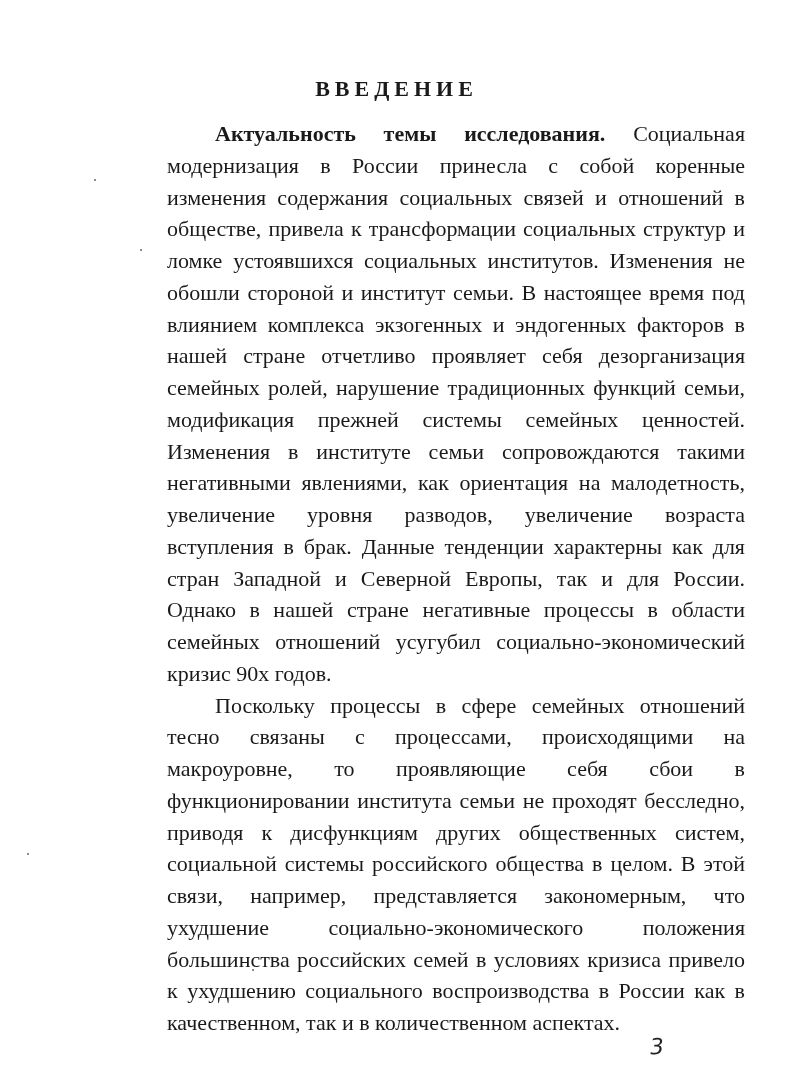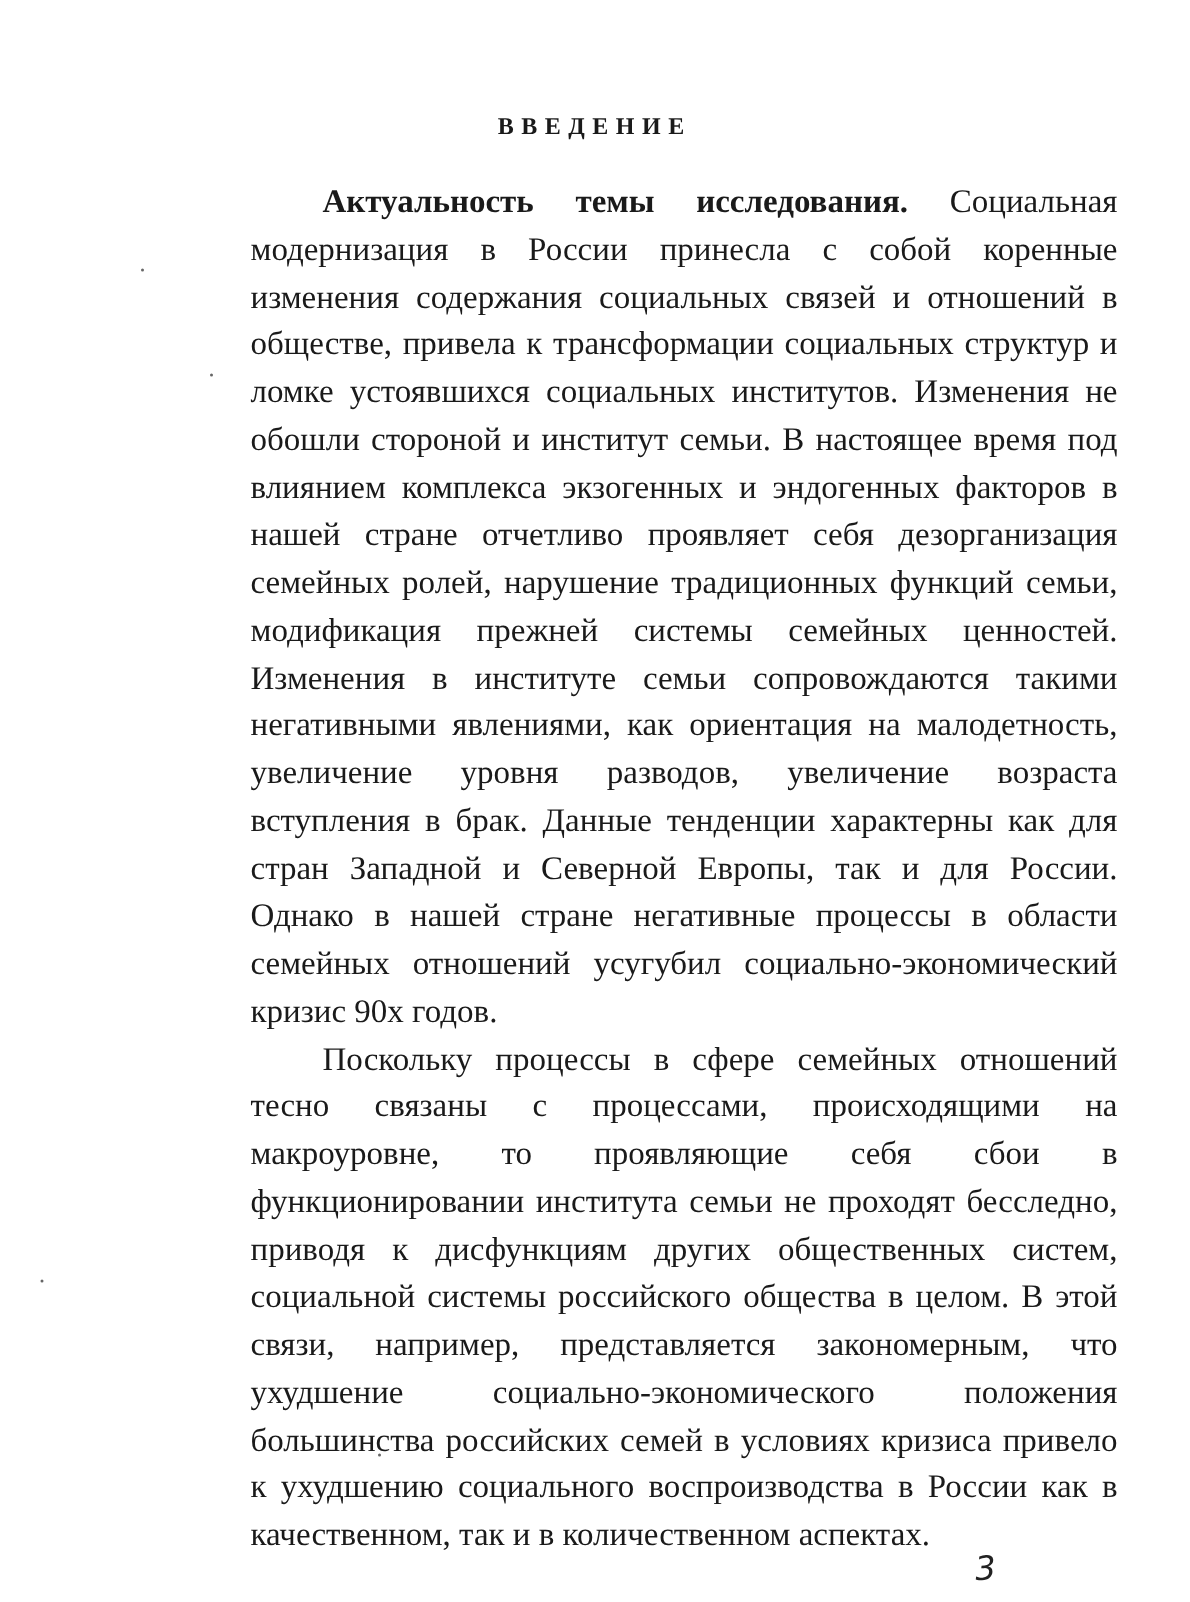--- a/index.html
+++ b/index.html
@@ -22,21 +22,21 @@
       height: 1068px;
       background: #fff;
     }
     .title {
       position: absolute;
       left: 0;
       width: 100%;
       top: 76px;
       text-align: center;
       font-weight: bold;
-      font-size: 16px;
+      font-size: 22px;
       letter-spacing: 5px;
       margin-left: 62px;
       width: calc(100% - 124px);
     }
     .body-text {
       position: absolute;
       left: 167px;
       top: 118px;
       width: 578px;
       font-size: 22px;

